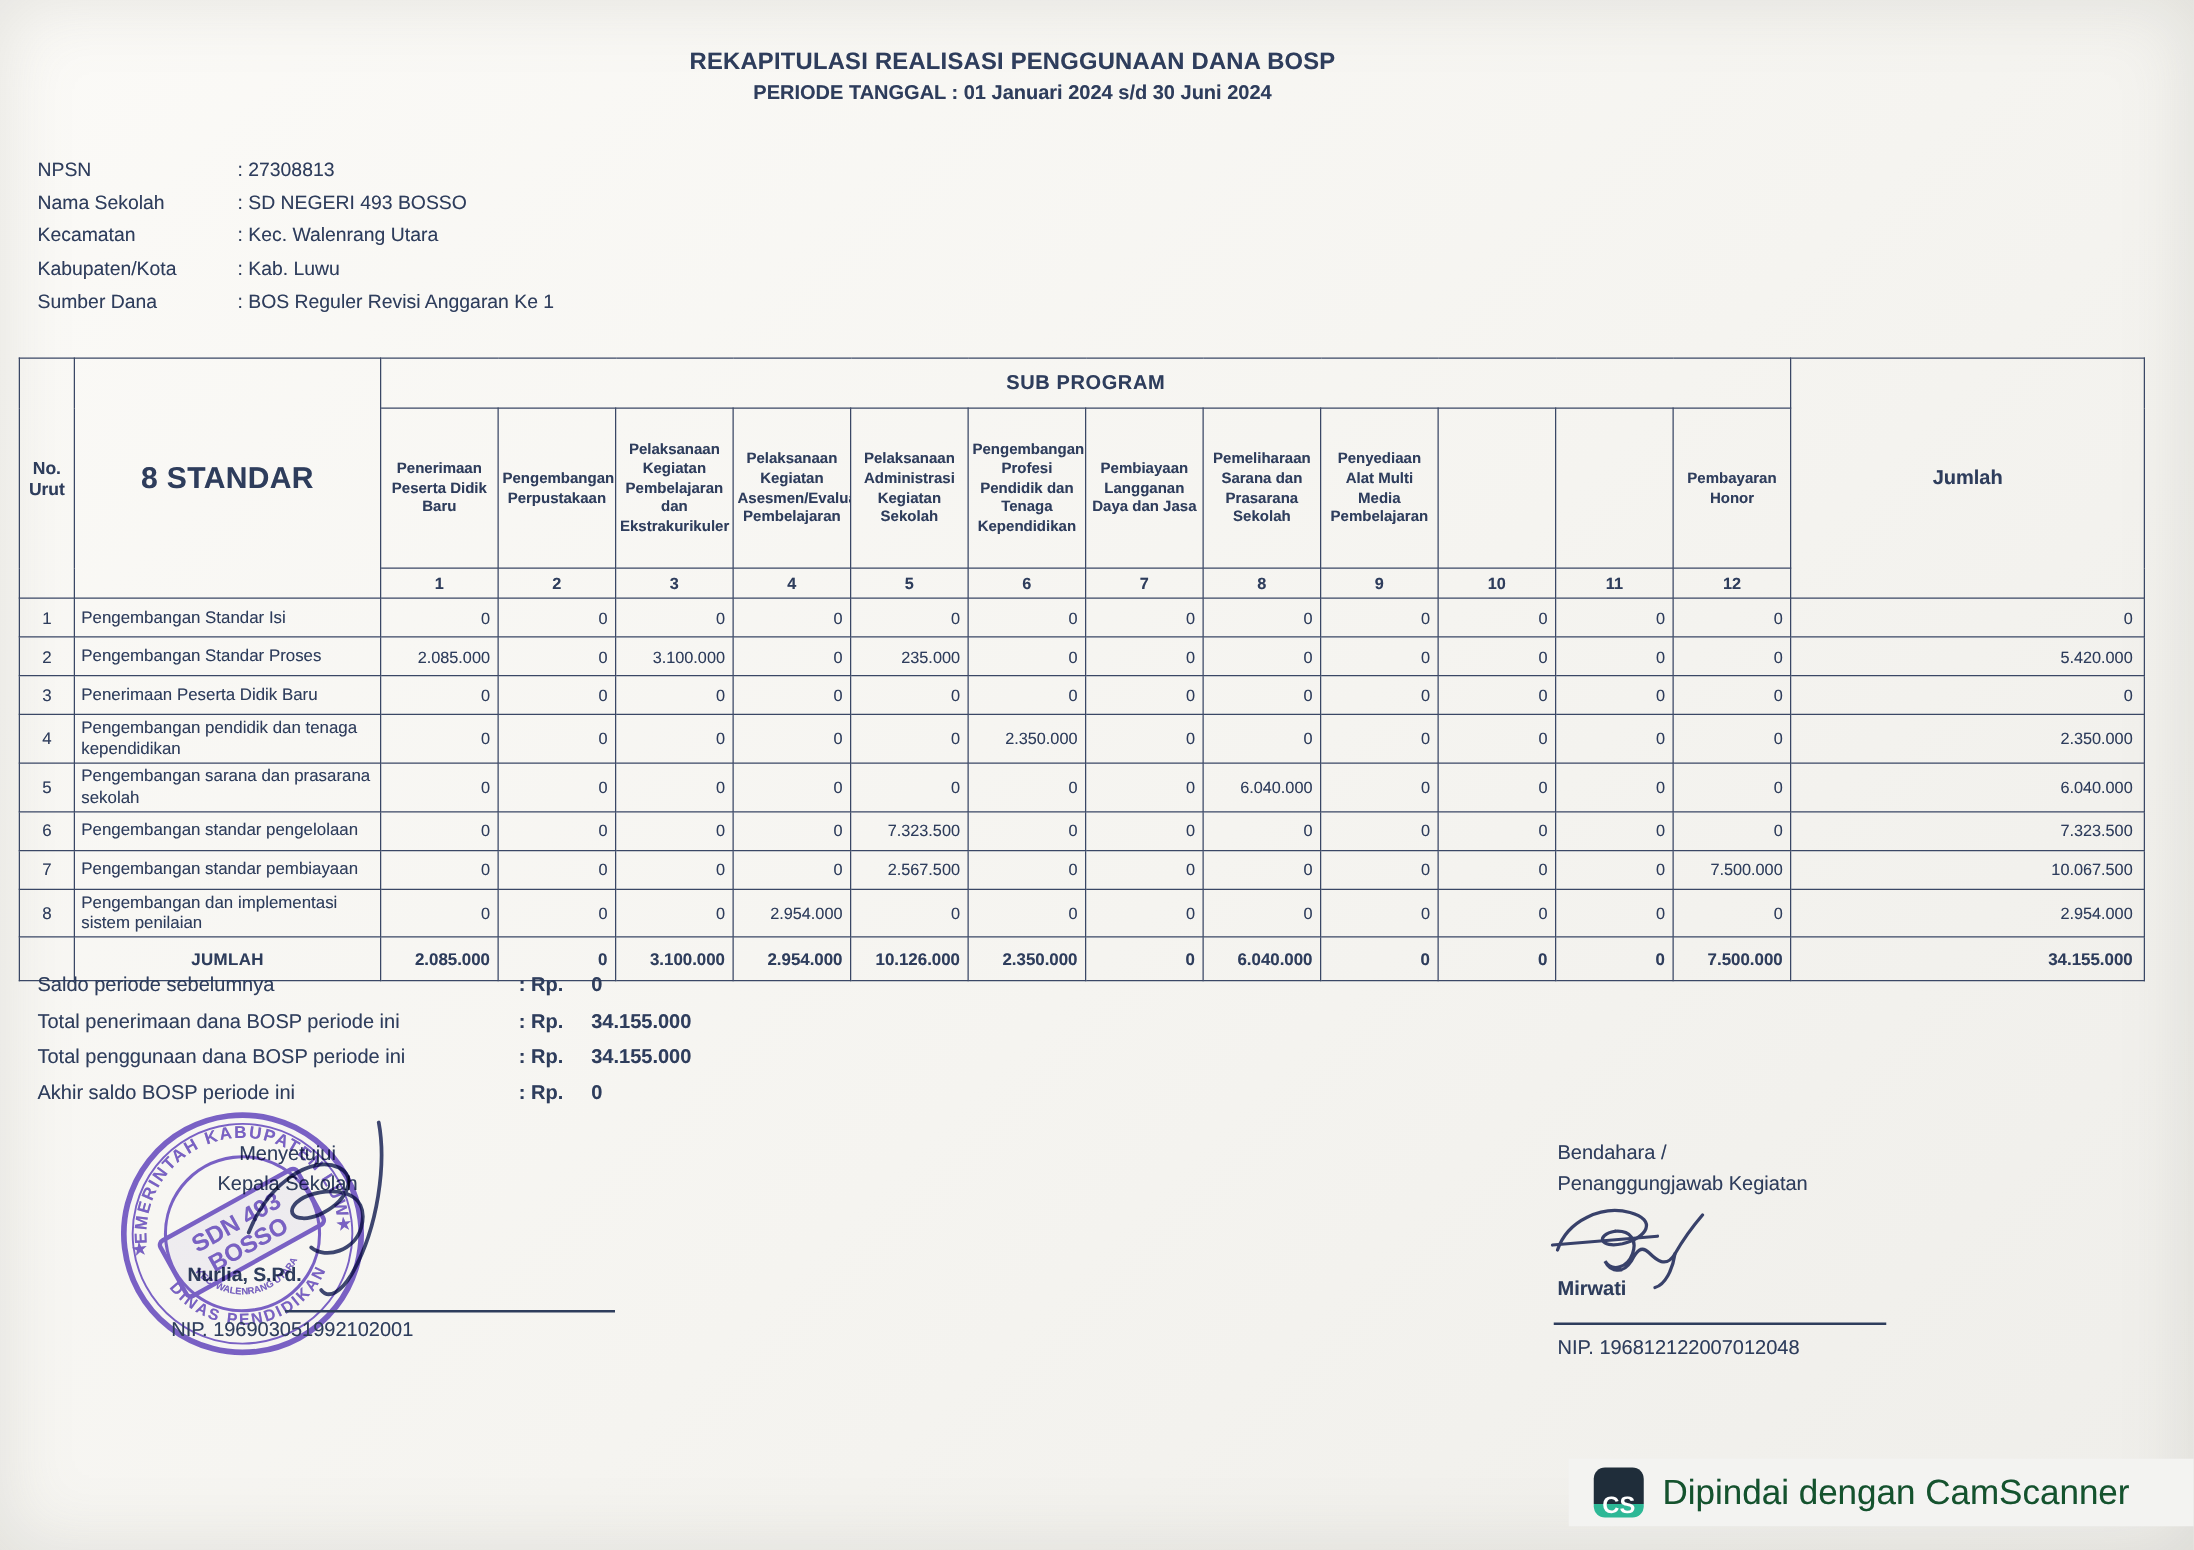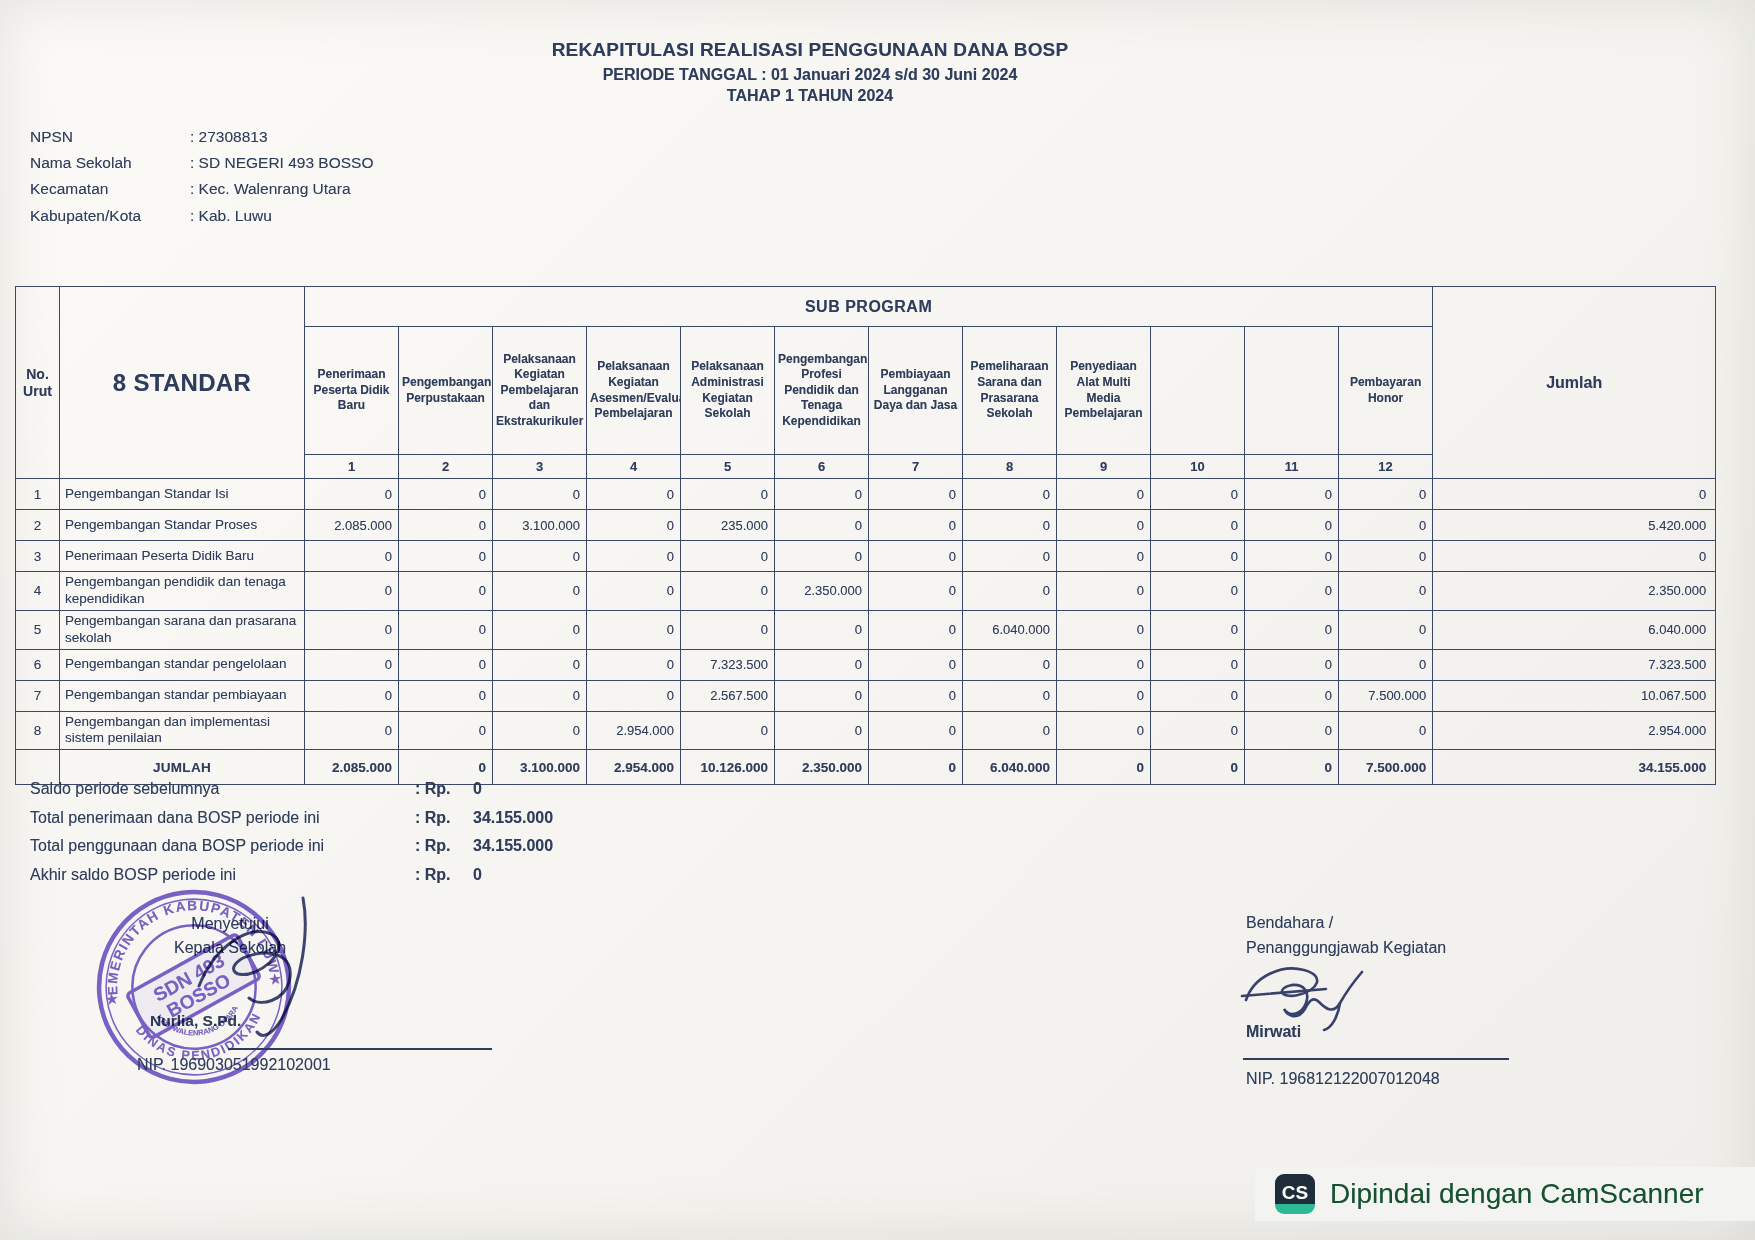--- a/index.html
+++ b/index.html
@@ -69,51 +69,54 @@
 
   
   .cs-bar{
     left:1255px;top:1167px;width:500px;height:54px;background:#f3f3f1;
     display:flex;align-items:center;gap:15px;padding-left:20px;box-sizing:border-box;
   }
   .cs-icon{
     width:40px;height:40px;border-radius:9px;
     background:linear-gradient(180deg,#1f2d3a 0%,#1f2d3a 74%,#2db896 74%);
     color:#ffffff;font-weight:bold;font-size:19px;
-    display:flex;justify-content:center;box-sizing:border-box;padding-top:8px;
+    display:flex;justify-content:center;box-sizing:border-box;padding-top:20px;
   }
   .cs-text{font-size:28px;color:#14532d;}
 </style>
 </head>
 <body>
 
 <div class="paper ink">
 
   <div class="abs title">
     <div class="t1">REKAPITULASI REALISASI PENGGUNAAN DANA BOSP</div>
     <div class="t2">PERIODE TANGGAL : 01 Januari 2024 s/d 30 Juni 2024</div>
-    <div class="t3">TAHAP 1 TAHUN 2024</div>
   </div>
 
   <div class="abs info">
     <div class="info-row">
       <div class="info-label">NPSN</div>
       <div class="info-value">: 27308813</div>
     </div>
     <div class="info-row">
       <div class="info-label">Nama Sekolah</div>
       <div class="info-value">: SD NEGERI 493 BOSSO</div>
     </div>
     <div class="info-row">
       <div class="info-label">Kecamatan</div>
       <div class="info-value">: Kec. Walenrang Utara</div>
     </div>
     <div class="info-row">
       <div class="info-label">Kabupaten/Kota</div>
       <div class="info-value">: Kab. Luwu</div>
+    </div>
+    <div class="info-row">
+      <div class="info-label">Sumber Dana</div>
+      <div class="info-value">: BOS Reguler Revisi Anggaran Ke 1</div>
     </div>
   </div>
 
   <table>
     <colgroup>
       <col style="width:44px">
         <col style="width:245px">
       <col span="12" style="width:94px">
       <col style="width:283px">
     </colgroup>

